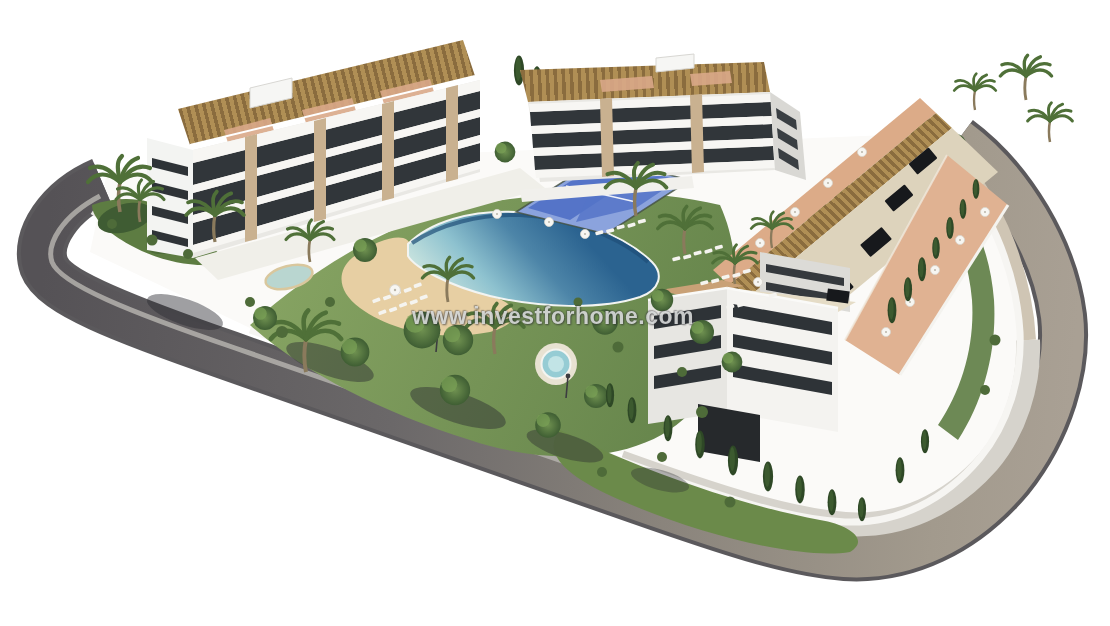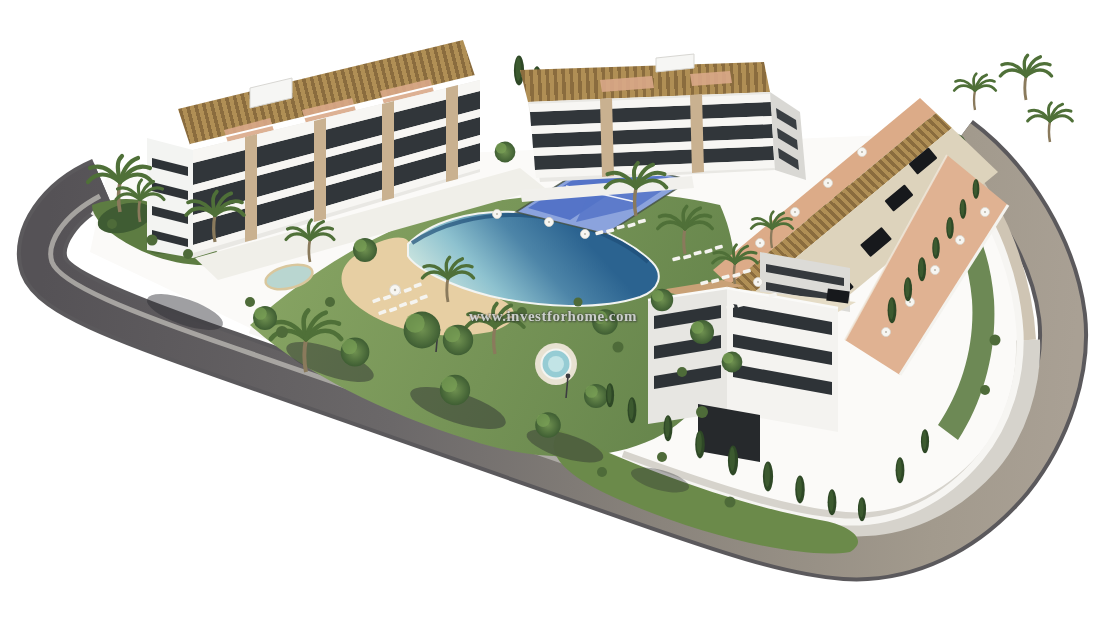--- a/index.html
+++ b/index.html
@@ -8,23 +8,23 @@
     width:1110px;height:626px;
     background:#ffffff;
     overflow:hidden;
     font-family:"DejaVu Sans","Liberation Sans",sans-serif;
   }
   .stage svg{position:absolute;left:0;top:0;}
   .watermark{
     position:absolute;
     left:553px;top:316px;
     transform:translate(-50%,-50%);
-    font-family:Liberation Serif, serif;
+    font-family:Liberation Sans, sans-serif;
     font-weight:bold;
-    font-size:15px;
+    font-size:23px;
     letter-spacing:0.5px;
     color:#d3d5d5;
     opacity:0.93;
     white-space:nowrap;
     text-shadow:0 0 2px rgba(40,40,45,.55),1px 1px 2px rgba(45,45,50,.6),-1px -1px 1px rgba(70,70,75,.35);
     pointer-events:none;
   }
 </style>
 </head>
 <body>

